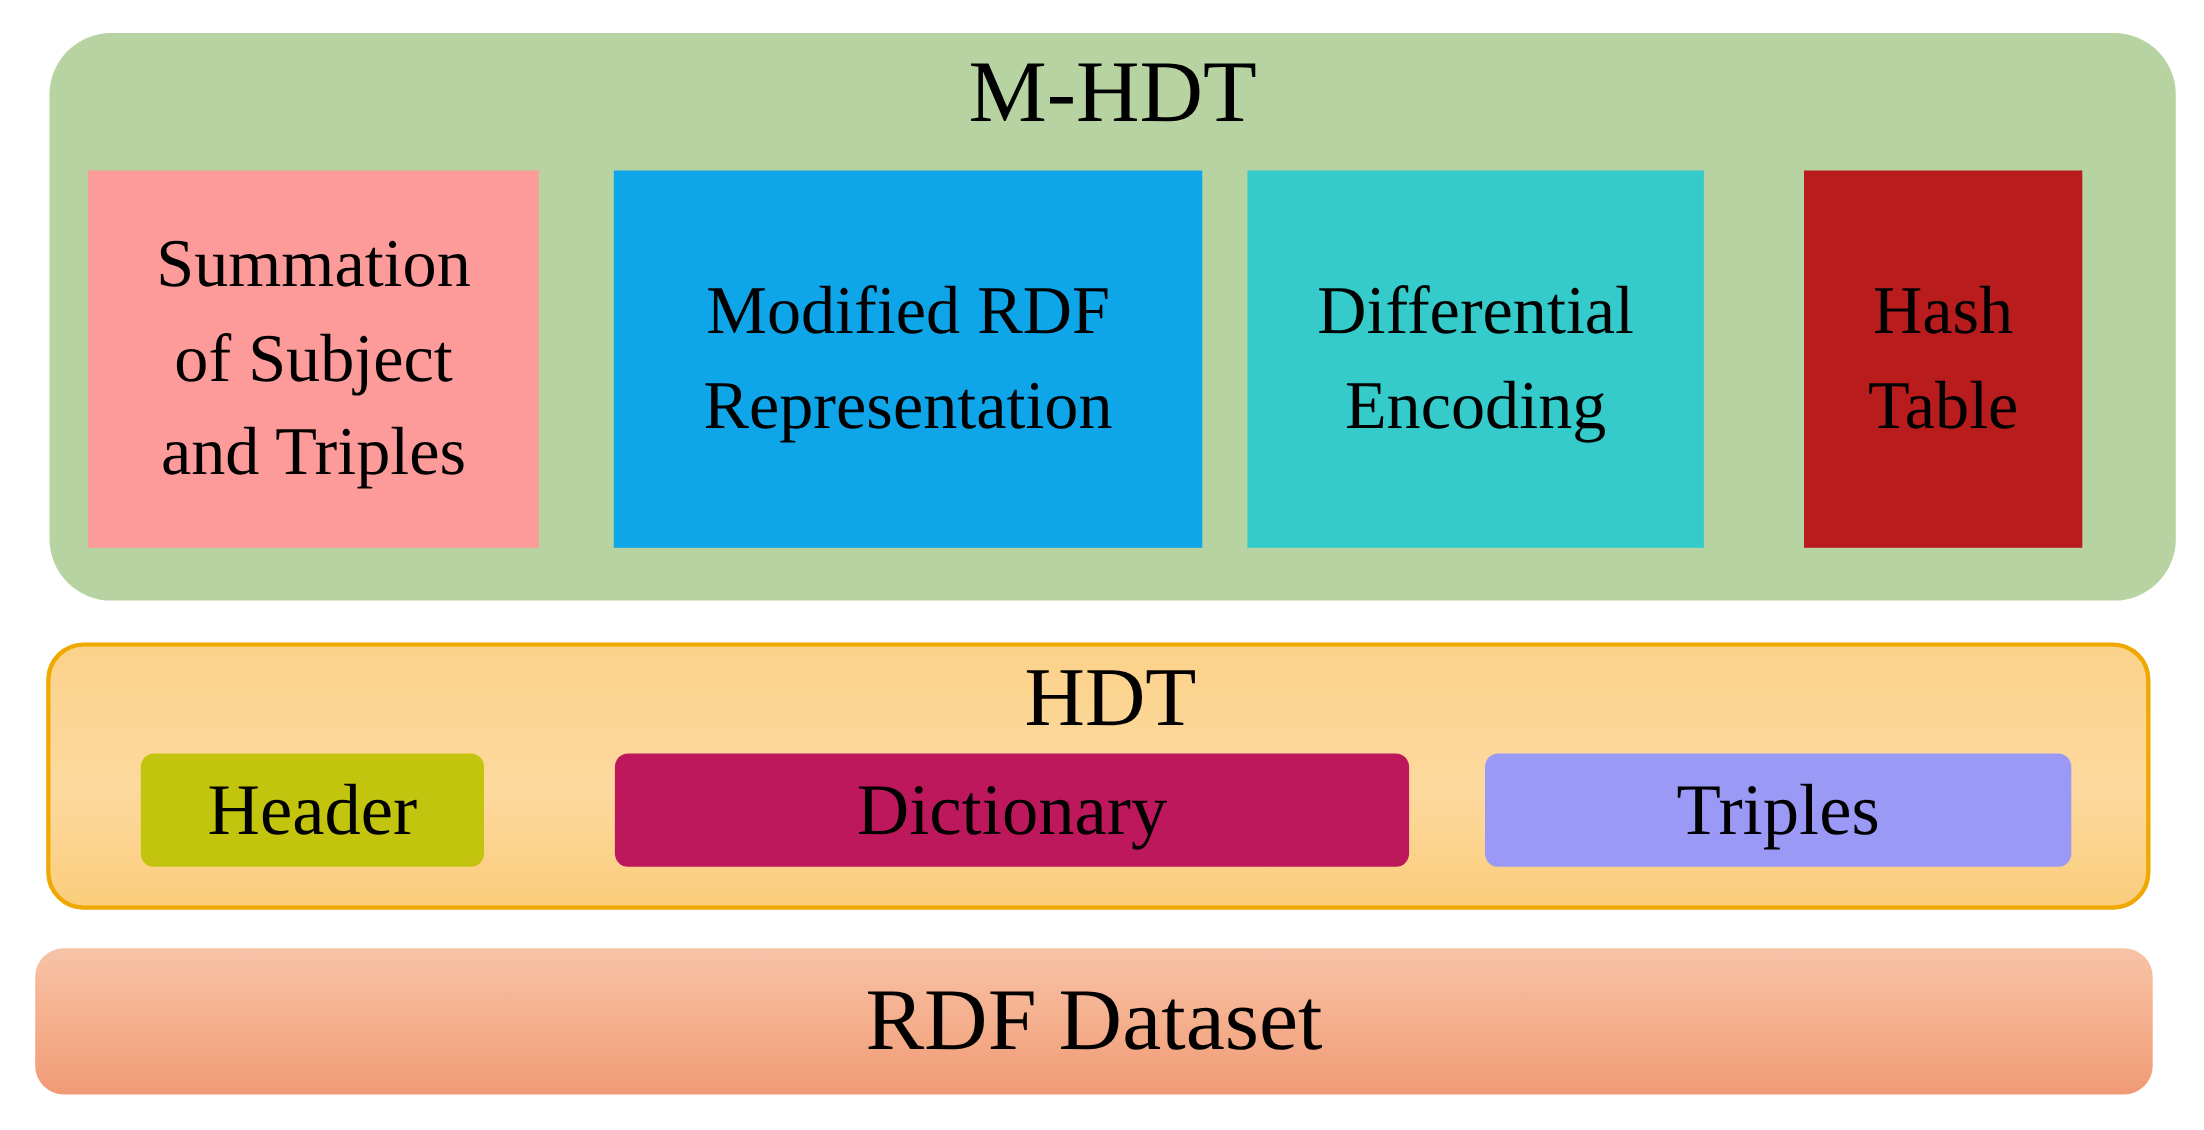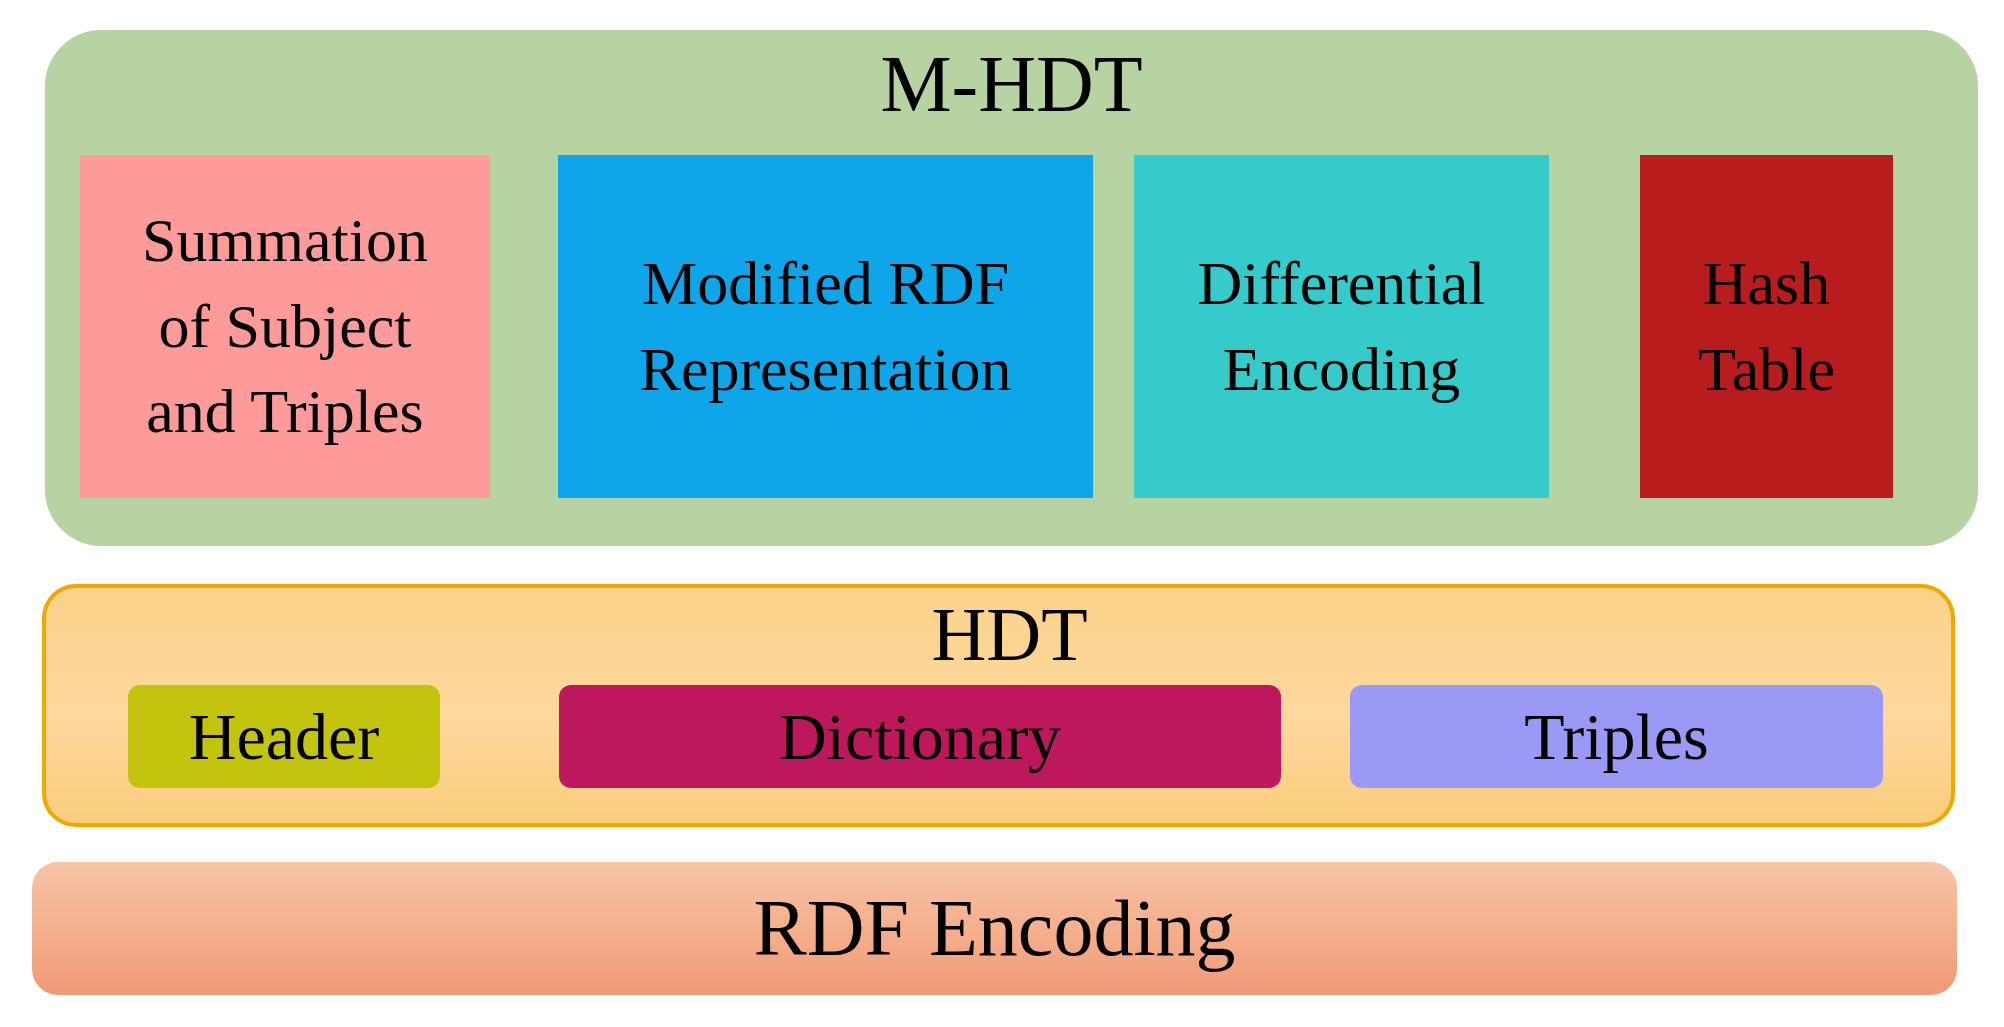--- a/index.html
+++ b/index.html
@@ -145,16 +145,16 @@
     <span>Header</span>
   </div>
   <div class="strip-box box-dictionary">
     <span>Dictionary</span>
   </div>
   <div class="strip-box box-triples">
     <span>Triples</span>
   </div>
 
   <div class="rdf-bar">
-    <span>RDF Encoding</span>
+    <span>RDF Dataset</span>
   </div>
 
 </div>
 
 </body></html>

